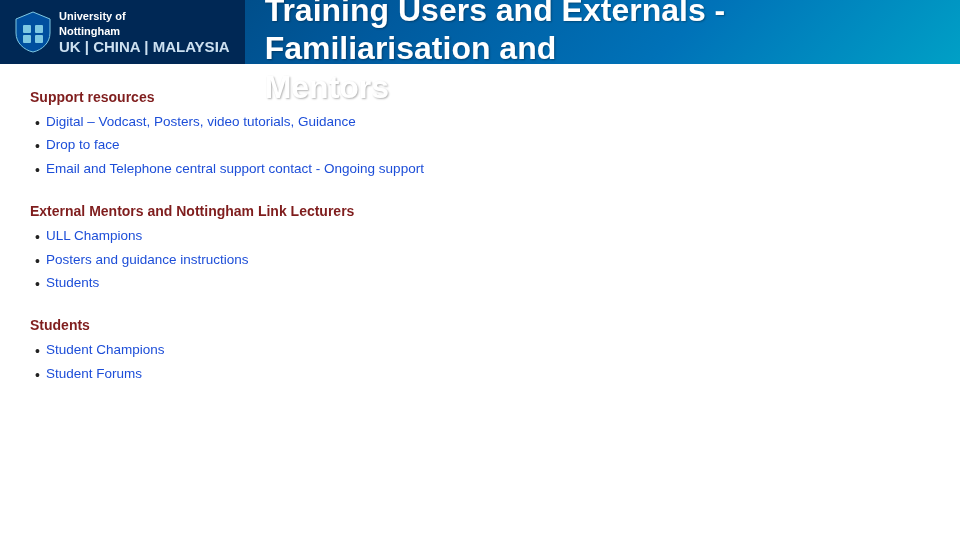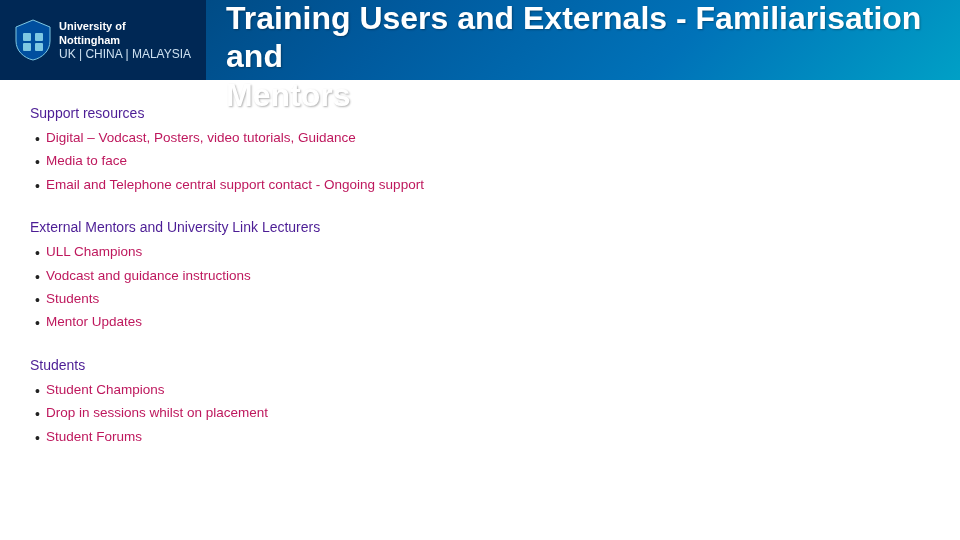--- a/index.html
+++ b/index.html
@@ -14,21 +14,21 @@
       font-family: Arial, sans-serif;
       background: #ffffff;
       overflow: hidden;
     }
 
     .header {
       background: linear-gradient(135deg, #003d6e 0%, #005a9e 40%, #0072b8 70%, #00a0c6 100%);
       padding: 0;
       display: flex;
       align-items: stretch;
-      height: 80px;
+      height: 64px;
     }
 
     .header-logo {
       background: #002855;
       display: flex;
       align-items: center;
       padding: 10px 15px;
       min-width: 160px;
     }
 
@@ -45,22 +45,22 @@
 
     .logo-text {
       color: white;
       font-size: 11px;
       line-height: 1.3;
       font-weight: bold;
     }
 
     .logo-text-sub {
       color: #cce0f0;
-      font-size: 12px;
-      font-weight: normal;
+      font-size: 15px;
+      font-weight: bold;
     }
 
     .header-title-area {
       display: flex;
       align-items: center;
       padding: 10px 20px;
       flex: 1;
     }
 
     .header-title {
@@ -76,33 +76,33 @@
       padding: 25px 30px;
       background: #ffffff;
     }
 
     .section {
       margin-bottom: 22px;
     }
 
     .section-title {
       font-size: 14px;
-      font-weight: normal;
-      color: #4c1d95;
+      font-weight: bold;
+      color: #7f1d1d;
       margin-bottom: 6px;
     }
 
     .bullet-list {
       list-style: none;
       padding-left: 5px;
     }
 
     .bullet-list li {
       font-size: 13.5px;
-      color: #be185d;
+      color: #1d4ed8;
       line-height: 1.6;
       display: flex;
       align-items: flex-start;
       gap: 6px;
     }
 
     .bullet-list li::before {
       content: "•";
       font-size: 14px;
       color: #222222;
@@ -137,34 +137,32 @@
     </div>
   </div>
 </div>
 
 <div class="content">
 
 <div class="section">
       <div class="section-title">Support resources</div>
       <ul class="bullet-list">
         <li>Digital – Vodcast, Posters, video tutorials, Guidance</li>
-        <li>Media to face</li>
+        <li>Drop to face</li>
         <li>Email and Telephone central support contact - Ongoing support</li>
       </ul>
     </div>
     <div class="section">
-      <div class="section-title">External Mentors and University Link Lecturers</div>
+      <div class="section-title">External Mentors and Nottingham Link Lecturers</div>
       <ul class="bullet-list">
         <li>ULL Champions</li>
-        <li>Vodcast and guidance instructions</li>
+        <li>Posters and guidance instructions</li>
         <li>Students</li>
-        <li>Mentor Updates</li>
       </ul>
     </div>
     <div class="section">
       <div class="section-title">Students</div>
       <ul class="bullet-list">
         <li>Student Champions</li>
-        <li>Drop in sessions whilst on placement</li>
         <li>Student Forums</li>
       </ul>
     </div>
   </div>
 
 </body></html>

